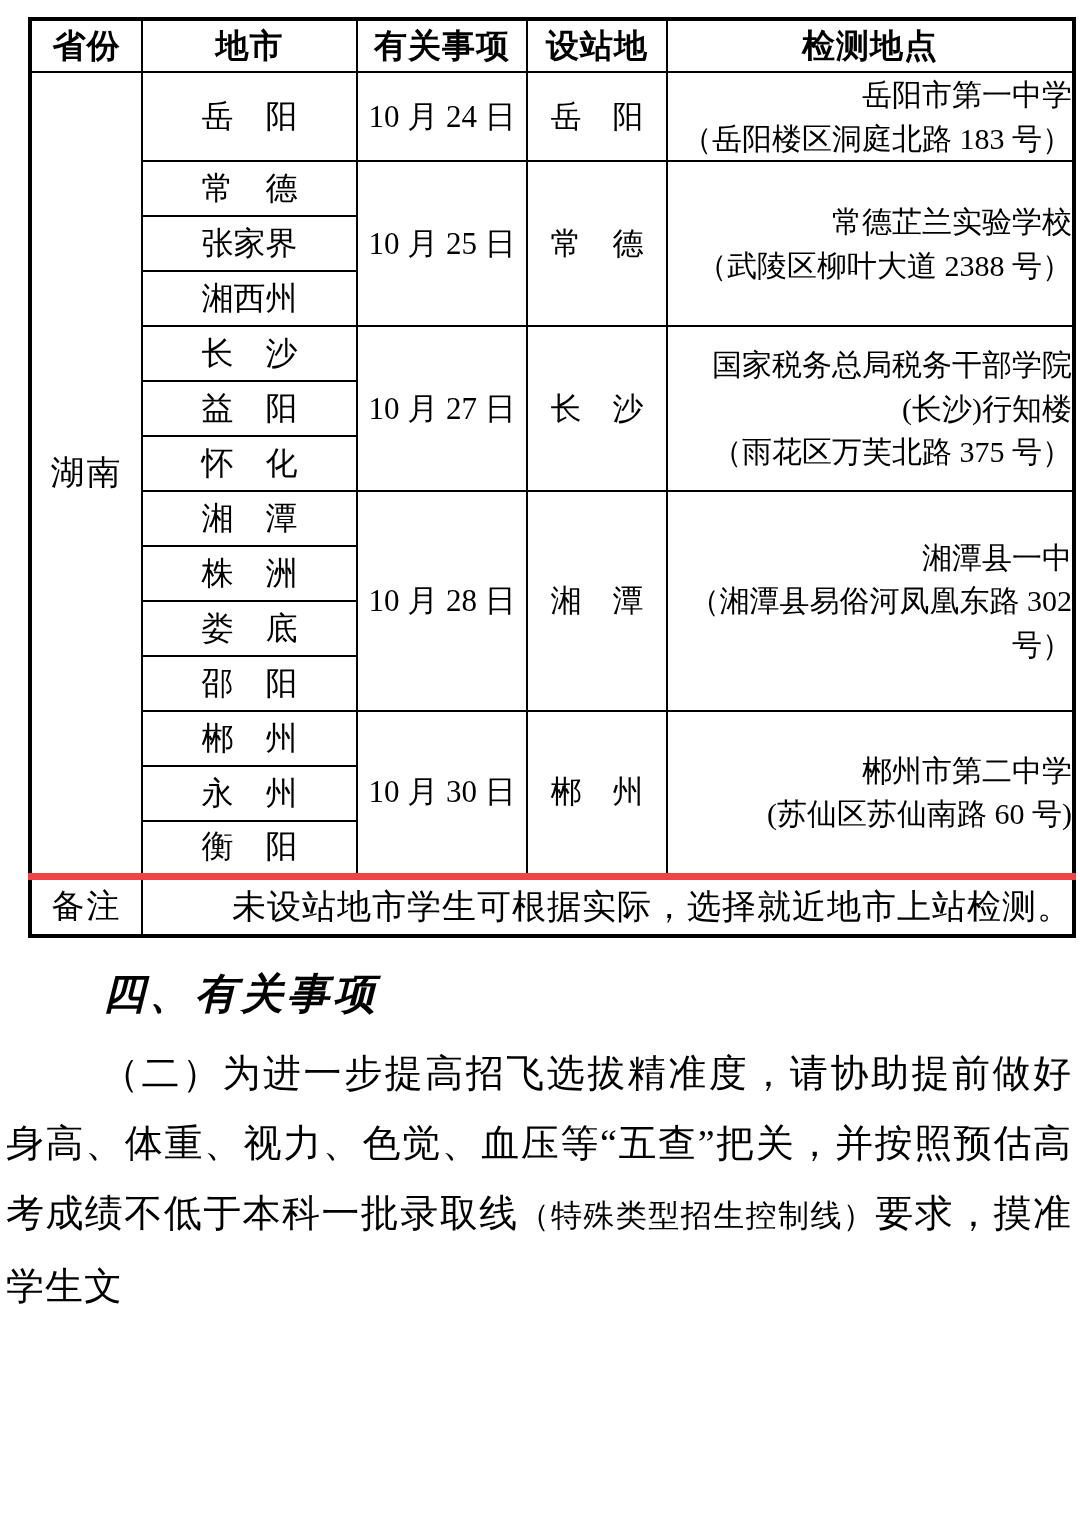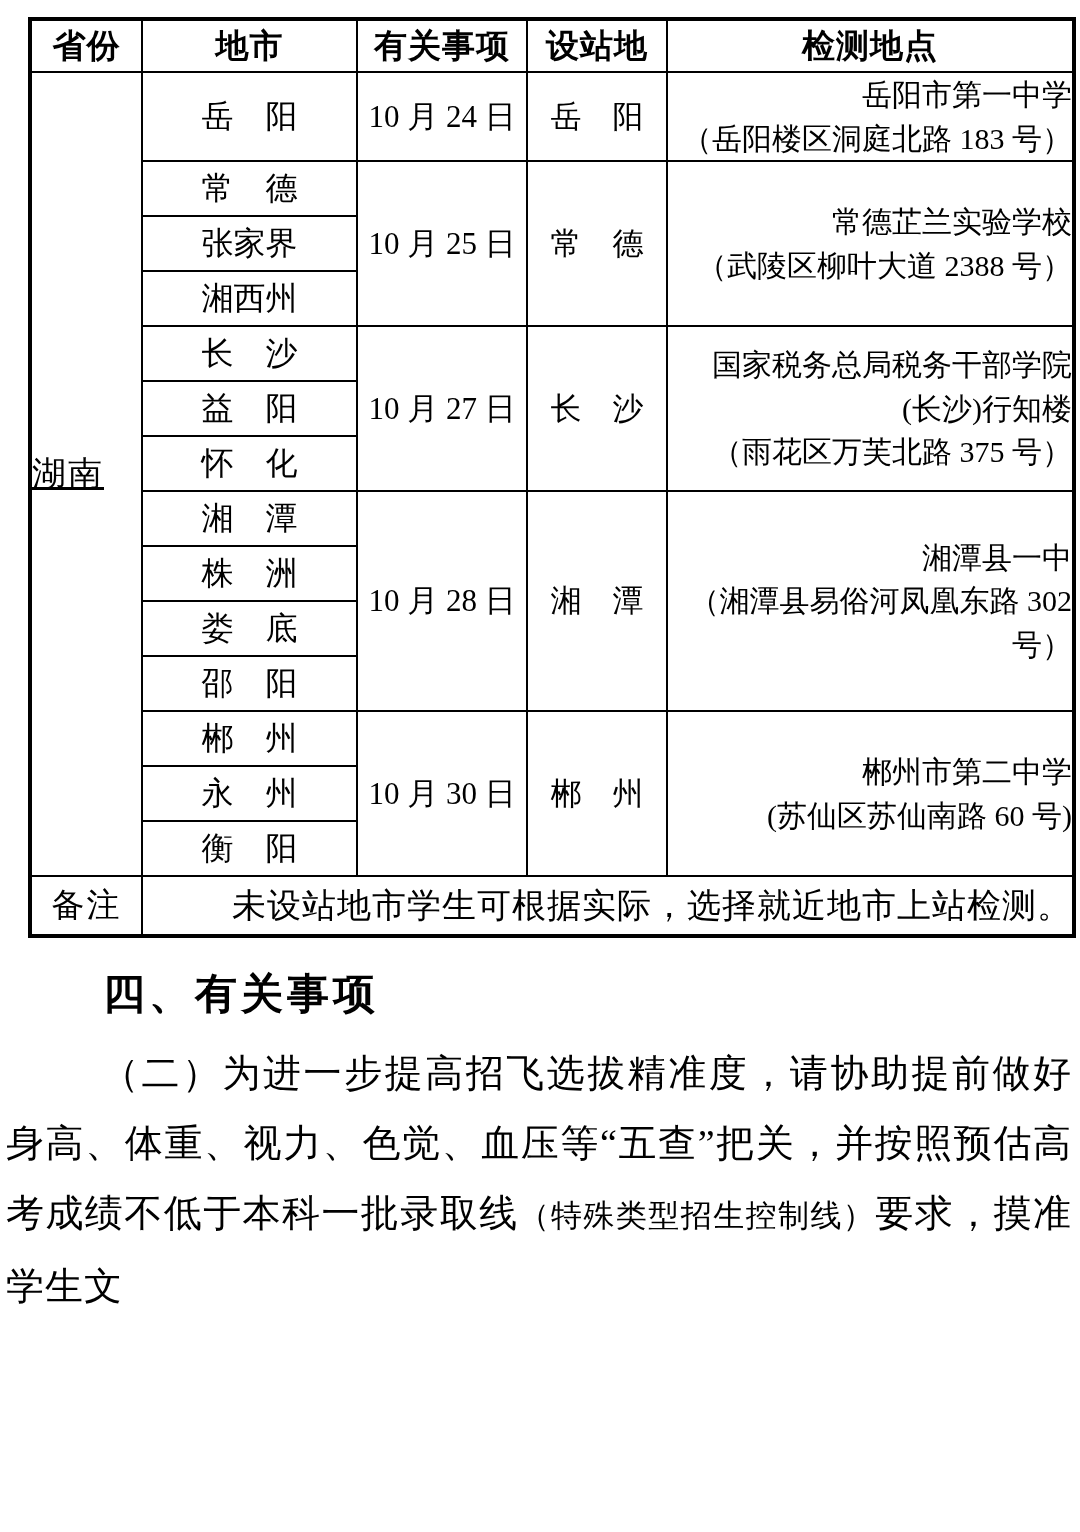--- a/index.html
+++ b/index.html
@@ -33,25 +33,25 @@
     font-family: "Liberation Sans", sans-serif;
     font-weight: bold;
     font-size: 33px;
     height: 50px;
     text-align: center;
     letter-spacing: 1px;
   }
   tr.row-tall  { height: 86px; }
   tr.row-std   { height: 55px; }
   tr.row-note  { height: 60px; }
-  tr.row-note td { border-top: 2px solid #ef4444; }
+  tr.row-note td { border-top: 7px solid #ef4444; }
   td.province {
     font-size: 34px;
+    text-align: center;
     letter-spacing: 2px;
-    text-decoration: underline;
   }
   td.city {
     font-size: 32px;
     text-align: center;
   }
   td.date, td.station {
     font-size: 31px;
     text-align: center;
   }
   td.loc {
@@ -73,20 +73,21 @@
   
   .section {
     margin: 28px 8px 0 6px;
   }
   .section h3 {
     font-family: "Liberation Sans", sans-serif;
     font-weight: bold;
     font-size: 42px;
     letter-spacing: 4px;
     margin: 0 0 16px 97px;
+    font-style: italic;
   }
   .section p {
     margin: 0;
     font-size: 38px;
     line-height: 70px;
     text-align: justify;
     text-justify: inter-ideograph;
     text-indent: 95px;
     letter-spacing: 1px;
   }

